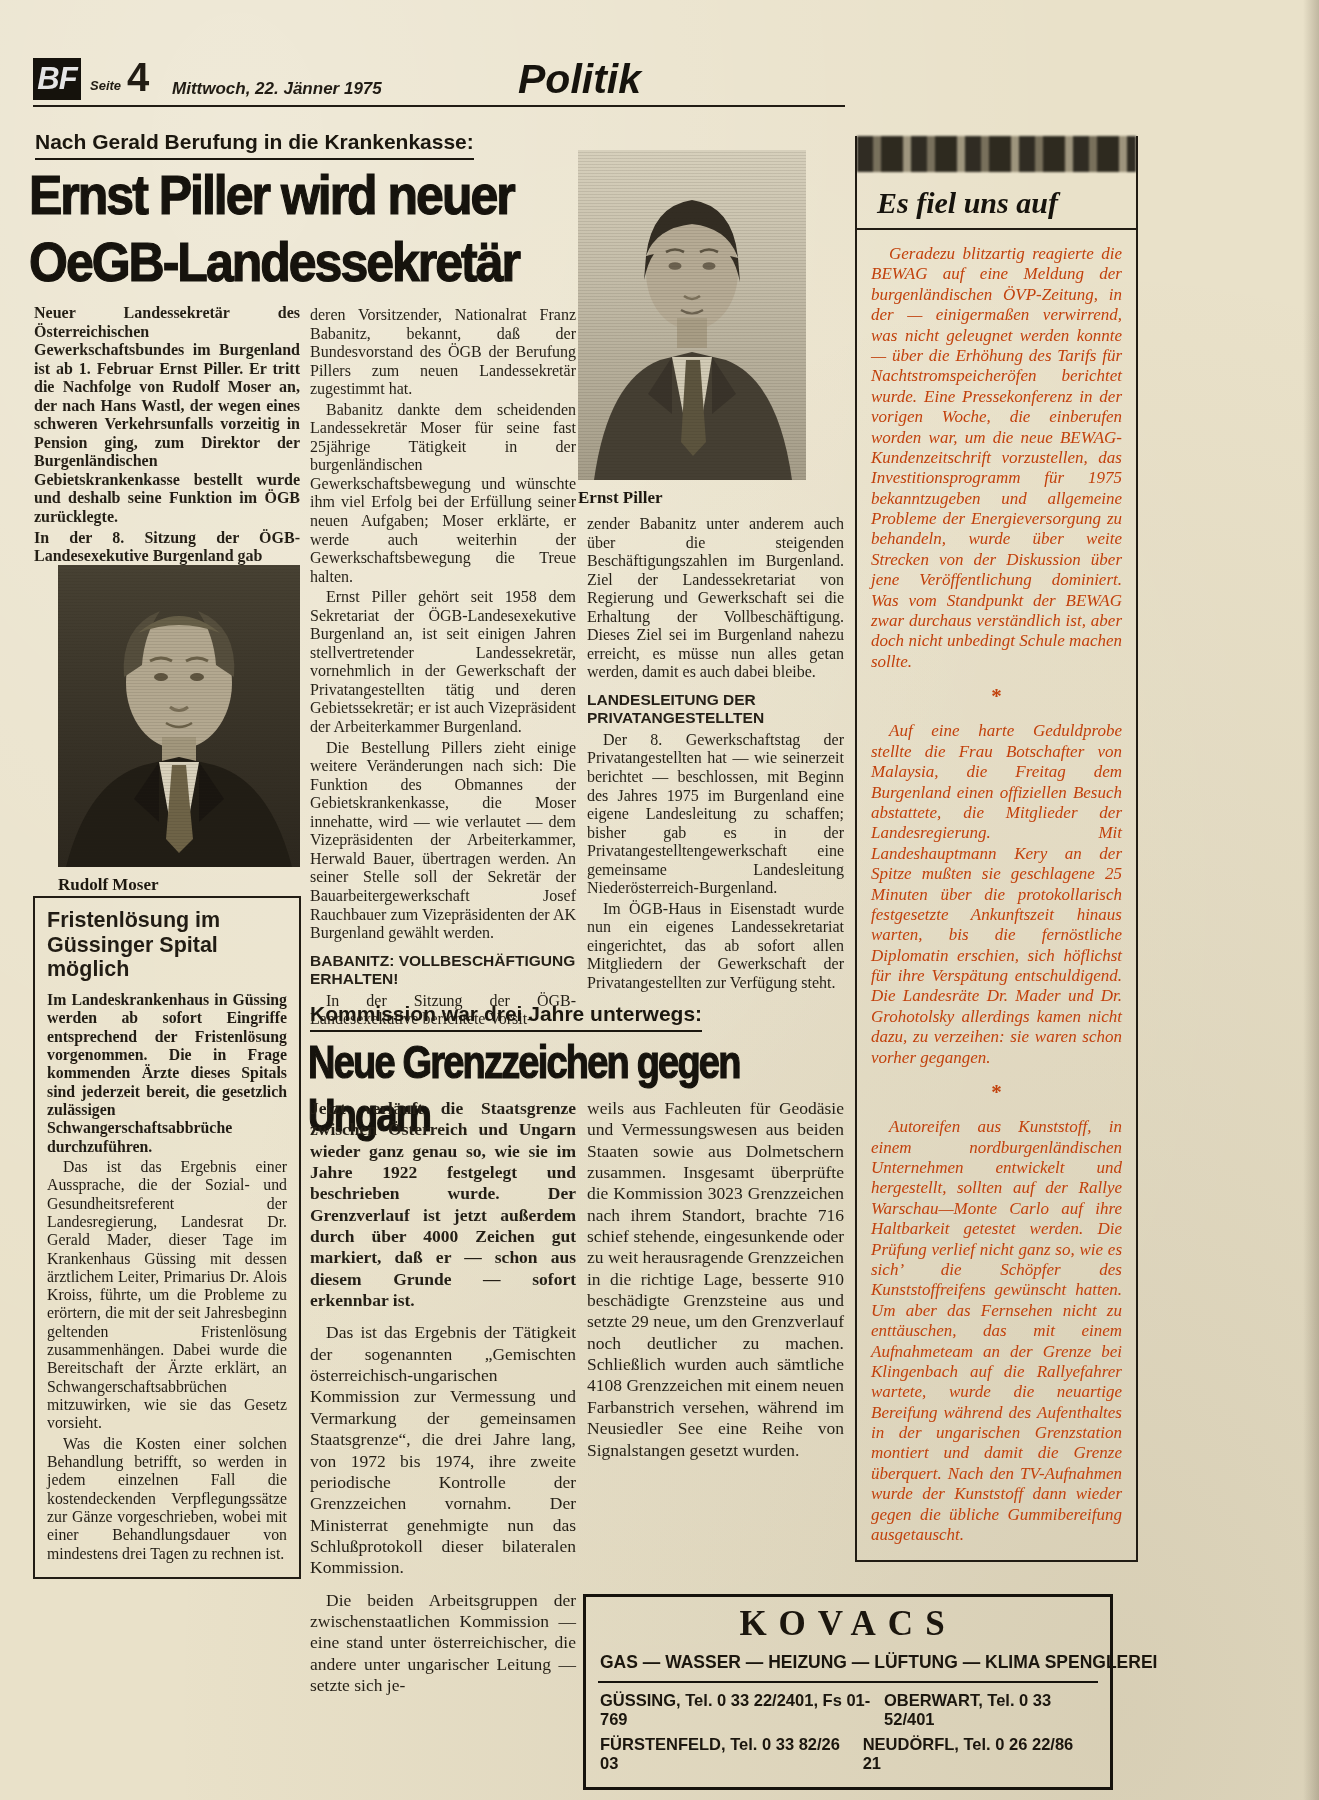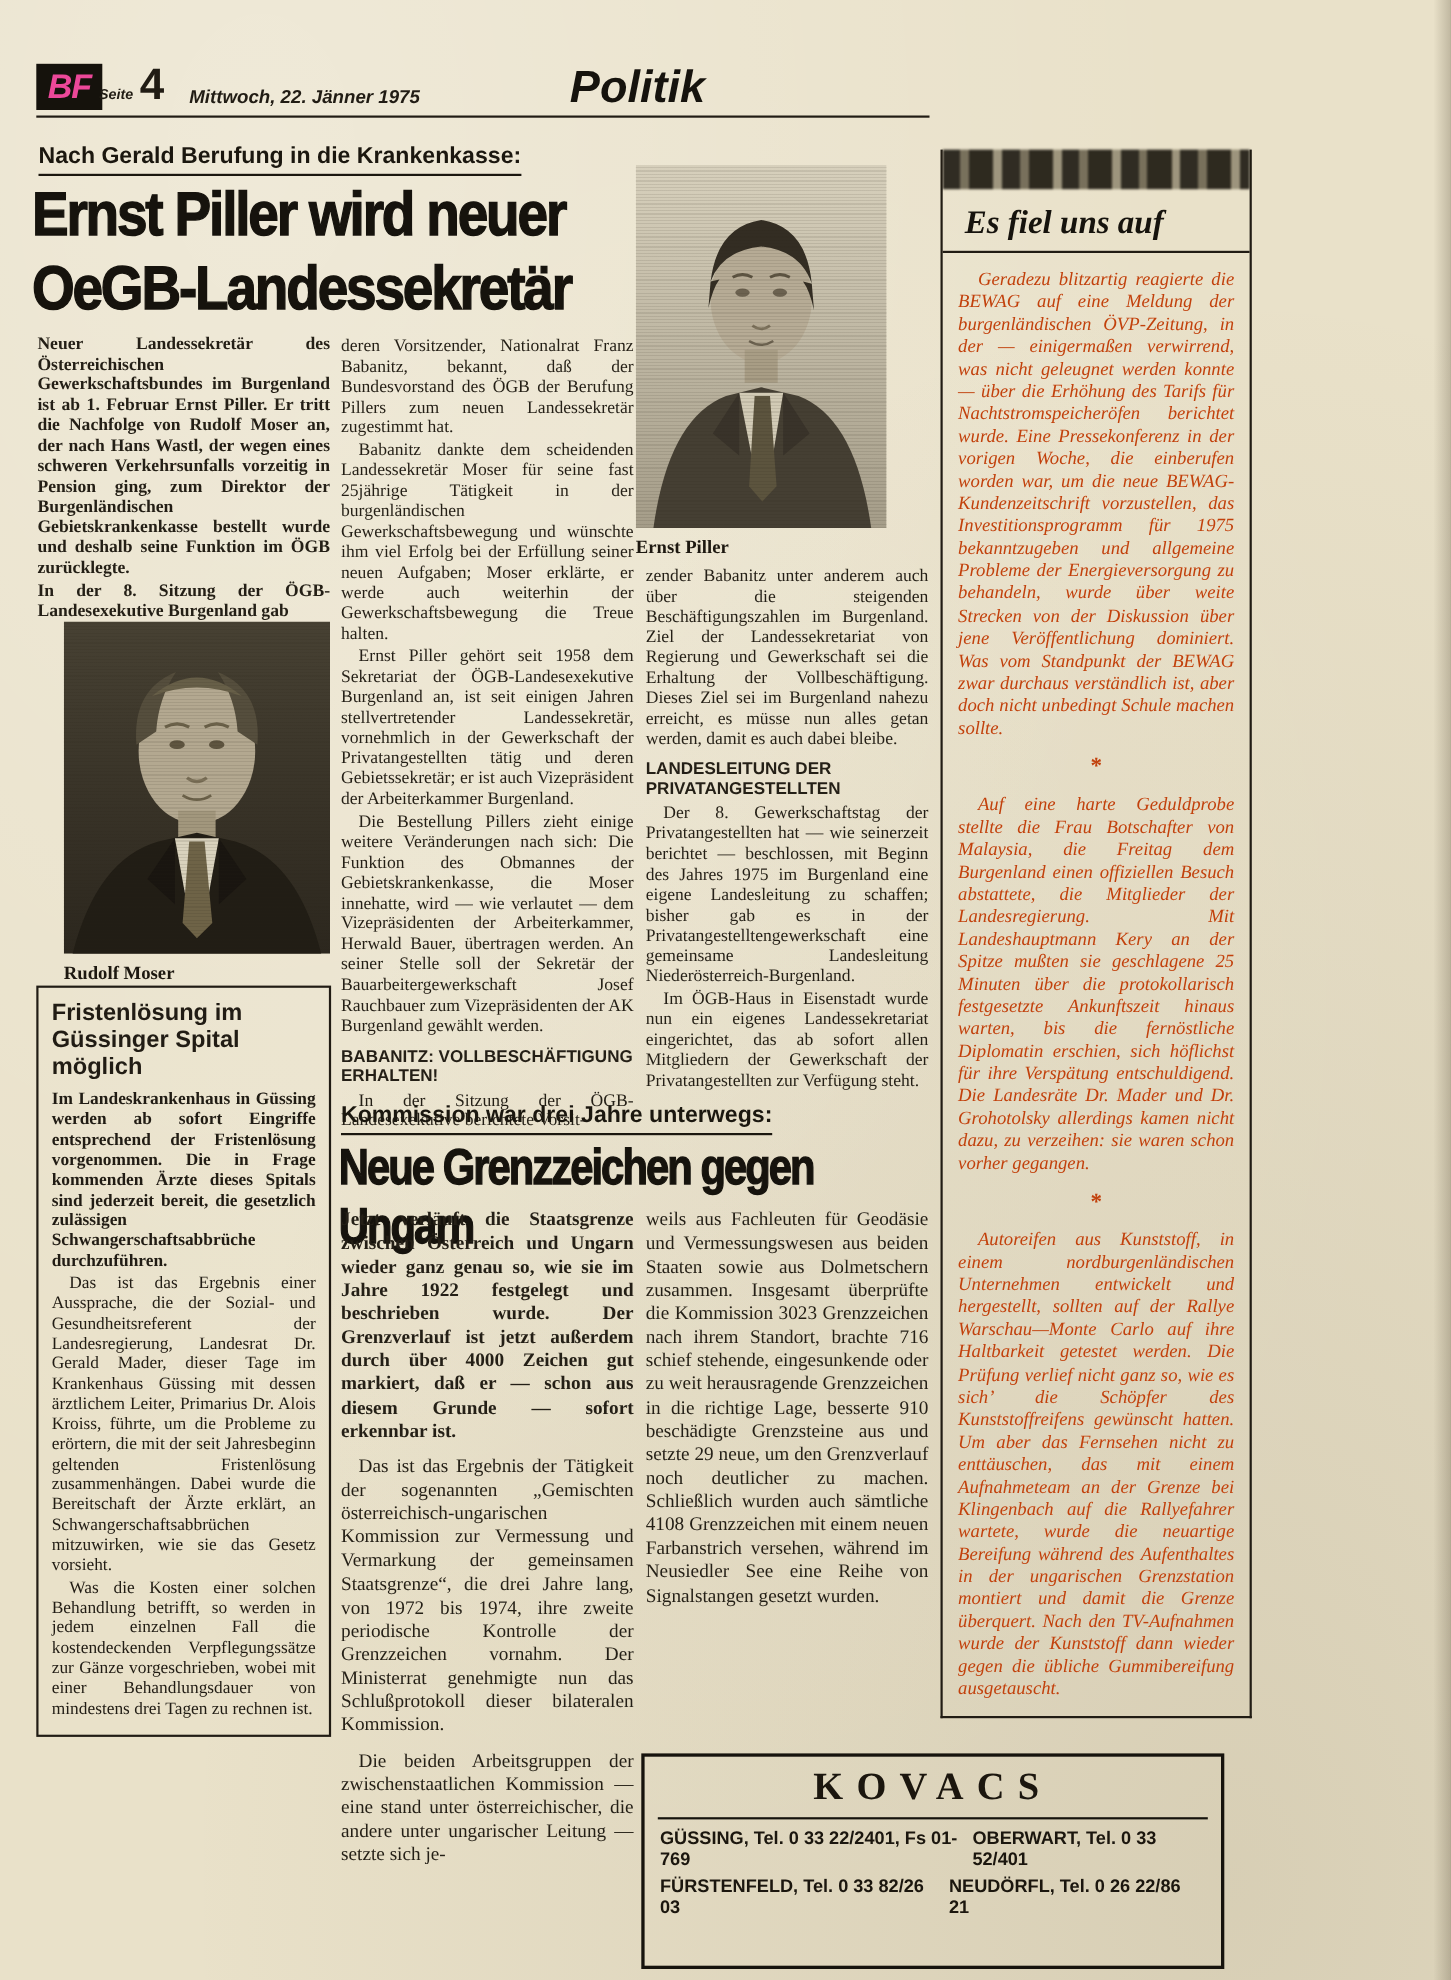--- a/index.html
+++ b/index.html
@@ -21,22 +21,22 @@
     pointer-events:none;
   }
   .page::after {
     content:""; position:absolute; top:0; right:0; width:16px; height:100%;
     background:linear-gradient(90deg, transparent, rgba(85,75,55,0.28));
     pointer-events:none; z-index:9;
   }
 
   
   .bf-logo {
-    position:absolute; left:33px; top:58px; width:60px; height:42px;
-    background:#15120c; color:#ec4899;
+    position:absolute; left:33px; top:58px; width:48px; height:42px;
+    background:#15120c; color:#e5e5e5;
     font-family:"Liberation Sans", sans-serif; font-weight:bold; font-style:italic;
     font-size:31px; text-align:center; line-height:42px; letter-spacing:-1px;
   }
   .seite-word { position:absolute; left:90px; top:78px; font-family:"Liberation Sans",sans-serif; font-size:13px; font-weight:bold; font-style:italic; }
   .seite-num  { position:absolute; left:127px; top:55px; font-family:"Liberation Sans",sans-serif; font-size:40px; font-weight:bold; }
   .issue-date { position:absolute; left:172px; top:79px; font-family:"Liberation Sans",sans-serif; font-size:17px; font-weight:bold; font-style:italic; }
   .section-title {
     position:absolute; left:518px; top:56px;
     font-family:"Liberation Sans",sans-serif; font-weight:bold; font-style:italic;
     font-size:41px; letter-spacing:0px; color:#16130d;
@@ -275,20 +275,21 @@
     <div class="sidebar-rule"></div>
     <p class="first">Geradezu blitzartig reagierte die BEWAG auf eine Meldung der burgenländischen ÖVP-Zeitung, in der — einigermaßen verwirrend, was nicht geleugnet werden konnte — über die Erhöhung des Tarifs für Nachtstromspeicheröfen berichtet wurde. Eine Pressekonferenz in der vorigen Woche, die einberufen worden war, um die neue BEWAG-Kundenzeitschrift vorzustellen, das Investitionsprogramm für 1975 bekanntzugeben und allgemeine Probleme der Energieversorgung zu behandeln, wurde über weite Strecken von der Diskussion über jene Veröffentlichung dominiert. Was vom Standpunkt der BEWAG zwar durchaus verständlich ist, aber doch nicht unbedingt Schule machen sollte.</p>
     <p class="star">*</p>
     <p>Auf eine harte Geduldprobe stellte die Frau Botschafter von Malaysia, die Freitag dem Burgenland einen offiziellen Besuch abstattete, die Mitglieder der Landesregierung. Mit Landeshauptmann Kery an der Spitze mußten sie geschlagene 25 Minuten über die protokollarisch festgesetzte Ankunftszeit hinaus warten, bis die fernöstliche Diplomatin erschien, sich höflichst für ihre Verspätung entschuldigend. Die Landesräte Dr. Mader und Dr. Grohotolsky allerdings kamen nicht dazu, zu verzeihen: sie waren schon vorher gegangen.</p>
     <p class="star">*</p>
     <p>Autoreifen aus Kunststoff, in einem nordburgenländischen Unternehmen entwickelt und hergestellt, sollten auf der Rallye Warschau—Monte Carlo auf ihre Haltbarkeit getestet werden. Die Prüfung verlief nicht ganz so, wie es sich’ die Schöpfer des Kunststoffreifens gewünscht hatten. Um aber das Fernsehen nicht zu enttäuschen, das mit einem Aufnahmeteam an der Grenze bei Klingenbach auf die Rallyefahrer wartete, wurde die neuartige Bereifung während des Aufenthaltes in der ungarischen Grenzstation montiert und damit die Grenze überquert. Nach den TV-Aufnahmen wurde der Kunststoff dann wieder gegen die übliche Gummibereifung ausgetauscht.</p>
   </div>
 
   <div class="ad">
     <div class="ad-title">KOVACS</div>
+    <div class="ad-services">GAS — WASSER — HEIZUNG — LÜFTUNG — KLIMA SPENGLEREI</div>
     <div class="ad-rule"></div>
     <div class="ad-row">
       <span>GÜSSING, Tel. 0 33 22/2401, Fs 01-769</span>
       <span>OBERWART, Tel. 0 33 52/401</span>
     </div>
     <div class="ad-row">
       <span>FÜRSTENFELD, Tel. 0 33 82/26 03</span>
       <span>NEUDÖRFL, Tel. 0 26 22/86 21</span>
     </div>
   </div>

